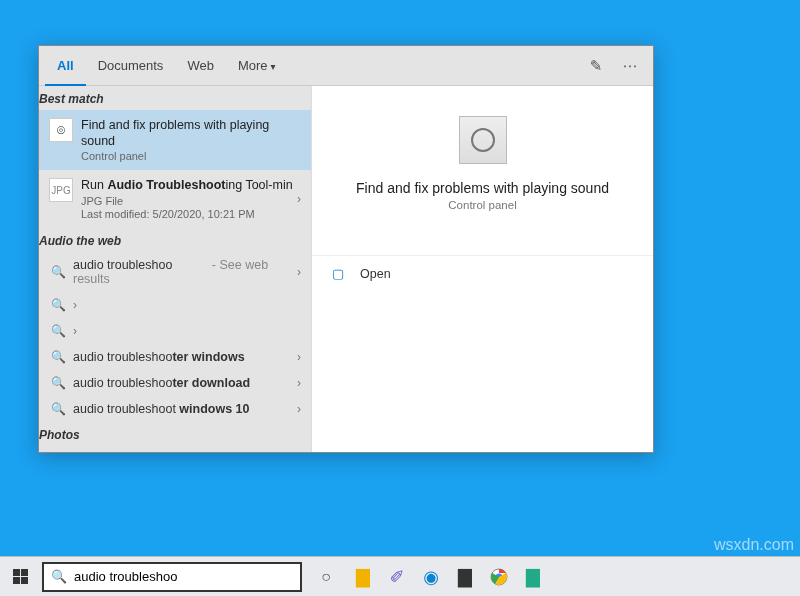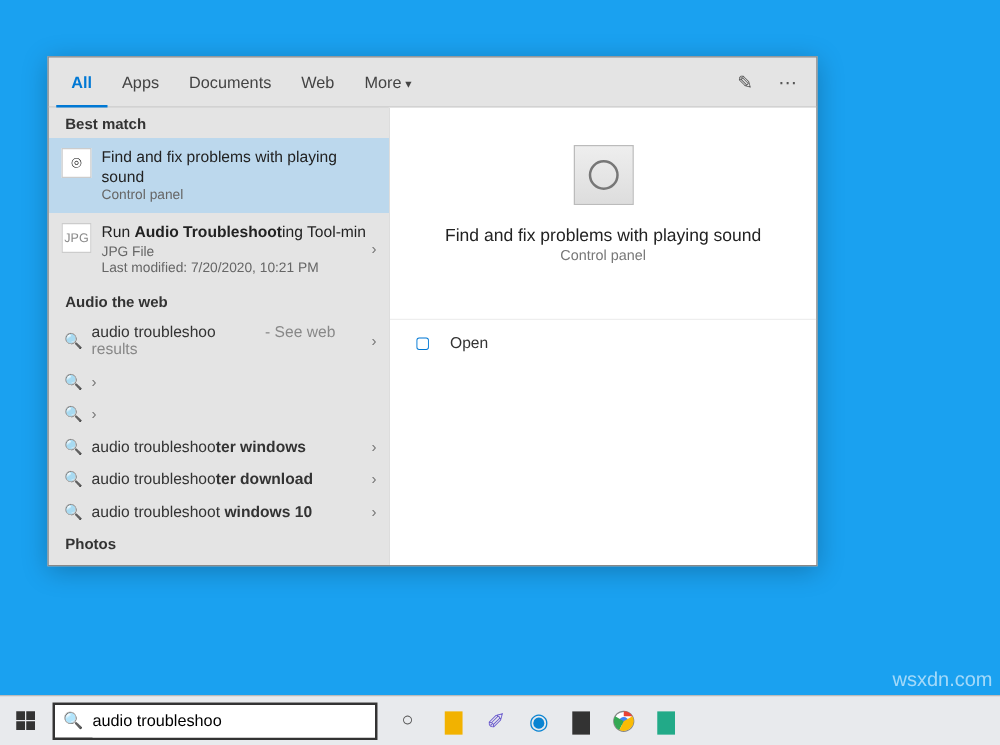--- a/index.html
+++ b/index.html
@@ -8,21 +8,21 @@
   .search-panel { position: absolute; left: 38px; top: 45px; width: 616px; height: 408px; background: #e4e4e4; border: 1px solid #888; box-shadow: 0 4px 20px rgba(0,0,0,0.25); display: flex; flex-direction: column; }
   .tabs { display: flex; align-items: center; height: 40px; border-bottom: 1px solid #ccc; padding: 0 6px; }
   .tab { padding: 0 12px; height: 40px; line-height: 40px; font-size: 13px; color: #444; cursor: pointer; }
   .tab.active { color: #0078d4; border-bottom: 2px solid #0078d4; font-weight: 600; }
   .tab .chev { font-size: 10px; margin-left: 3px; }
   .tab-spacer { flex: 1; }
   .tab-icon { width: 34px; text-align: center; font-size: 15px; color: #555; cursor: pointer; }
   .panel-body { flex: 1; display: flex; overflow: hidden; }
   .left-col { width: 272px; background: #e4e4e4; overflow-y: auto; }
   .right-col { flex: 1; background: #fff; border-left: 1px solid #ddd; }
-  .section-head { font-size: 12px; font-weight: 600; color: #333; padding: 6px 13px 4px; }
+  .section-head { font-size: 12px; font-weight: 600; color: #333; padding: 6px 0 4px; font-style: italic; }
   .result { display: flex; align-items: flex-start; padding: 8px 10px; font-size: 12.5px; cursor: pointer; position: relative; }
   .result.selected { background: #bcd8ed; }
   .result .ri { width: 24px; height: 24px; flex: none; margin-right: 8px; display: flex; align-items: center; justify-content: center; background: #fff; border: 1px solid #ccc; font-size: 14px; }
   .result .rtxt { flex: 1; min-width: 0; }
   .result .title { font-size: 12.5px; color: #222; line-height: 1.25; }
   .result .sub { font-size: 11px; color: #666; margin-top: 1px; }
   .result .arrow { position: absolute; right: 10px; top: 50%; transform: translateY(-50%); color: #777; font-size: 12px; }
   .webrow { display: flex; align-items: center; padding: 6px 10px; font-size: 12.5px; cursor: pointer; }
   .webrow .mag { width: 20px; text-align: center; color: #555; font-size: 12px; margin-right: 4px; }
   .webrow .txt { flex: 1; color: #333; }
@@ -51,21 +51,20 @@
   .watermark { position: absolute; right: 6px; bottom: 42px; font-size: 16px; color: rgba(255,255,255,0.6); }
 </style>
 </head>
 <body>
 
 <div class="desktop">
 
   <div class="search-panel">
     <div class="tabs">
       <div class="tab active">All</div>
-      <div class="tab">Apps</div>
       <div class="tab">Documents</div>
       <div class="tab">Web</div>
       <div class="tab"><span>More</span><span class="chev">▾</span></div>
       <div class="tab-spacer"></div>
       <div class="tab-icon">✎</div>
       <div class="tab-icon">⋯</div>
     </div>
 
     <div class="panel-body">
       <div class="left-col">
@@ -80,21 +79,21 @@
           </div>
         </div>
 
         <div class="result">
           <div class="ri" style="font-size:10px;color:#888">JPG</div>
           <div class="rtxt">
             <div class="title">
               <span>Run </span><b>Audio Troubleshoot</b><span>ing Tool-min</span>
             </div>
             <div class="sub">JPG File</div>
-            <div class="sub">Last modified: 7/20/2020, 10:21 PM</div>
+            <div class="sub">Last modified: 5/20/2020, 10:21 PM</div>
           </div>
           <div class="arrow">›</div>
         </div>
 
         <div class="section-head">Audio the web</div>
 
         <div class="webrow">
           <div class="mag">🔍</div>
           <div class="txt"><span>audio troubleshoo</span><b></b><span class="hint"> - See web results</span></div>
           <div class="arrow">›</div>

